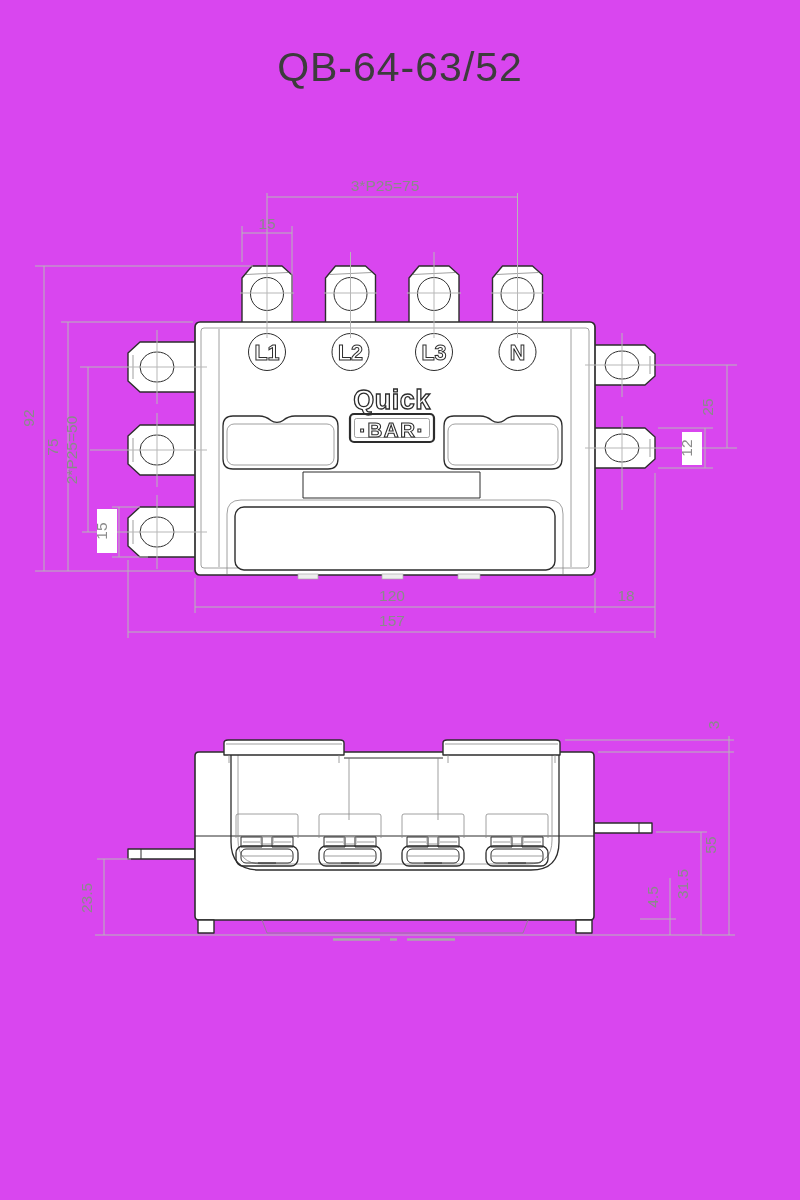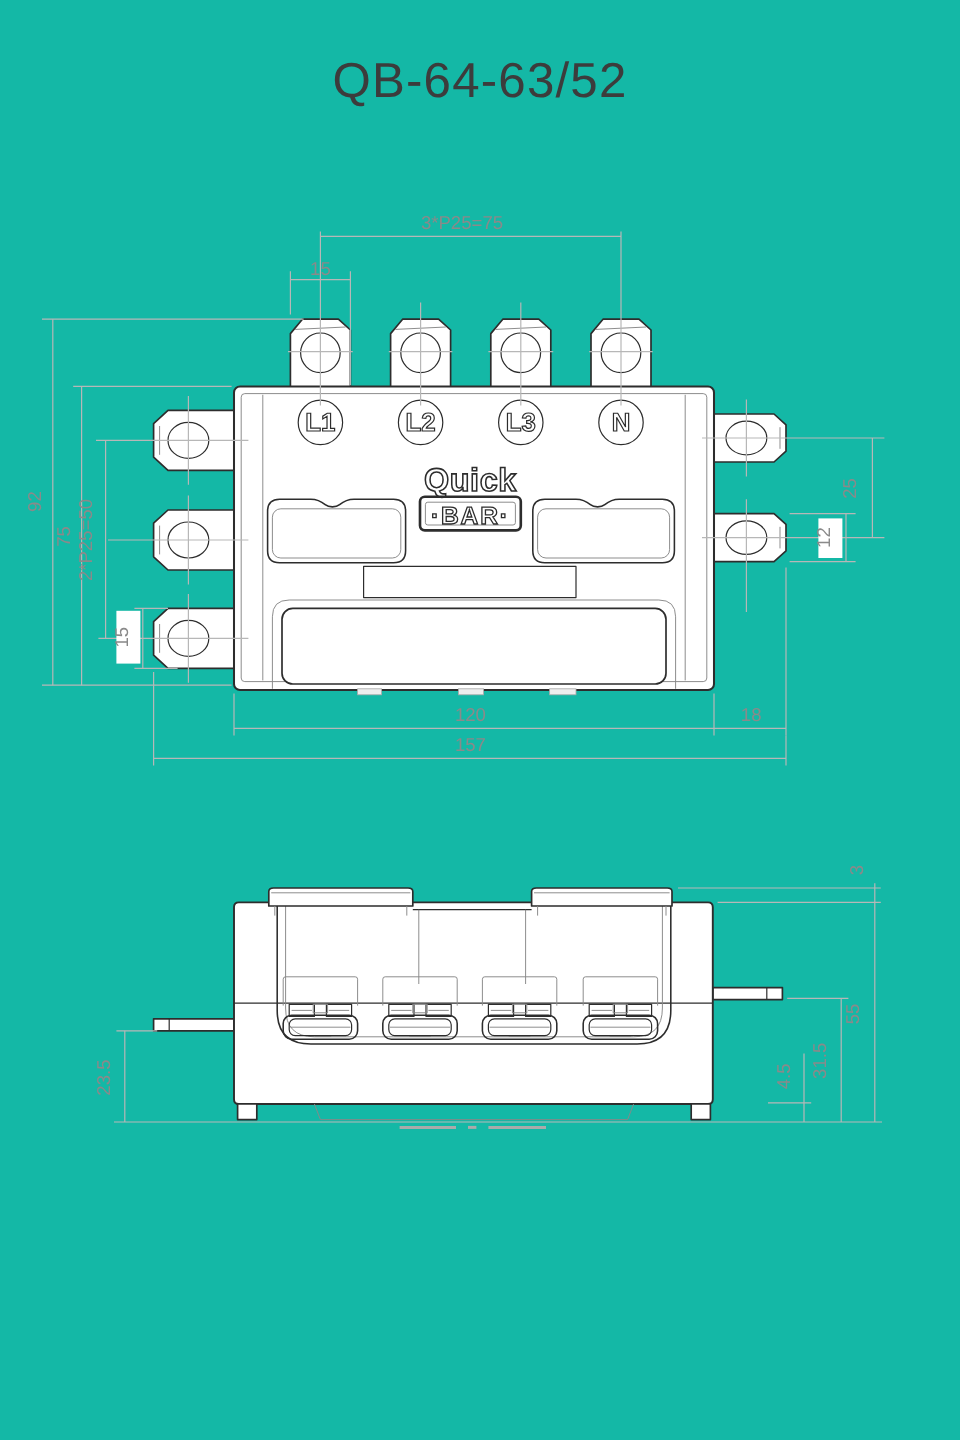--- a/index.html
+++ b/index.html
@@ -1,16 +1,16 @@
 <!DOCTYPE html>
 <html><head>
 <meta charset="utf-8">
 <style>
   html,body{margin:0;padding:0;background:#fff;}
-  .canvas{position:relative;width:800px;height:1200px;background:#14b8a6;overflow:hidden;
+  .canvas{position:relative;width:800px;height:1200px;background:#d946ef;overflow:hidden;
           font-family:"Liberation Sans",sans-serif;}
   .title{position:absolute;left:0;top:44px;width:800px;text-align:center;
          font-size:41px;font-weight:400;color:#3c3c3c;letter-spacing:1px;}
   svg{position:absolute;left:0;top:0;}
   
   .ln  {stroke:#2d2d2d;fill:none;stroke-width:1.3;stroke-linejoin:round;}
   .lnf {stroke:#2d2d2d;fill:#fff;stroke-width:1.4;stroke-linejoin:round;}
   .ln2 {stroke:#2d2d2d;fill:none;stroke-width:1;stroke-linejoin:round;}
   .th  {stroke:#777;fill:none;stroke-width:.7;}
   .th8 {stroke:#888;fill:none;stroke-width:.8;}

